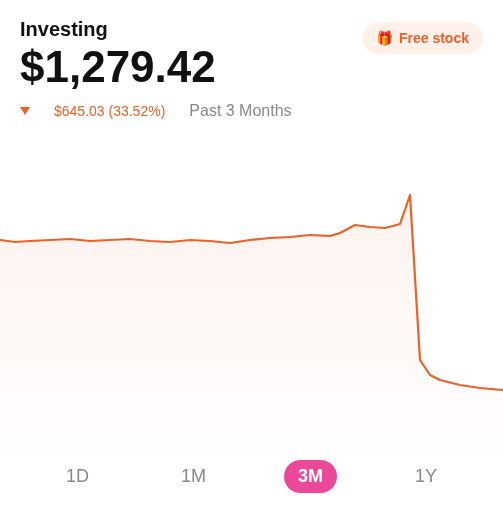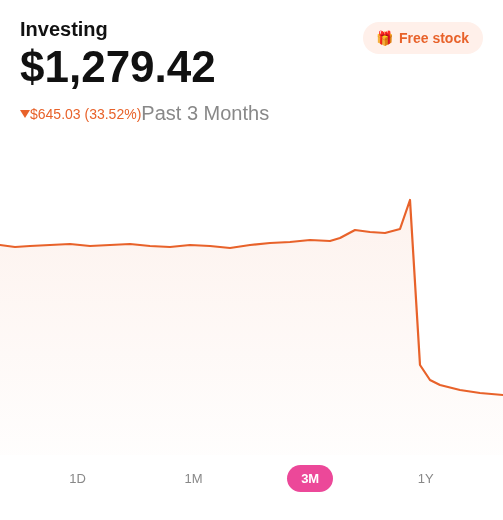--- a/index.html
+++ b/index.html
@@ -53,41 +53,41 @@
       margin-top: 4px;
     }
 
     .gift-icon {
       font-size: 14px;
     }
 
     .change-row {
       display: flex;
       align-items: center;
-      gap: 0;
+      gap: 24px;
       padding: 10px 20px 0 20px;
     }
 
     .triangle-down {
       width: 0;
       height: 0;
       border-left: 5px solid transparent;
       border-right: 5px solid transparent;
       border-top: 8px solid #e8622a;
       display: inline-block;
     }
 
     .change-text {
       font-size: 14px;
       color: #e8622a;
       font-weight: 500;
     }
 
     .period-text {
-      font-size: 20px;
+      font-size: 16px;
       color: #888888;
       font-weight: 400;
     }
 
     .chart-container {
       position: relative;
       width: 100%;
       height: 320px;
       margin-top: 10px;
     }
@@ -99,21 +99,21 @@
 
     .time-tabs {
       display: flex;
       justify-content: space-around;
       align-items: center;
       padding: 10px 20px;
       margin-top: 0px;
     }
 
     .tab {
-      font-size: 13px;
+      font-size: 18px;
       font-weight: 500;
       color: #888888;
       cursor: pointer;
       padding: 6px 14px;
       border-radius: 20px;
       border: none;
       background: transparent;
     }
 
     .tab.active {

